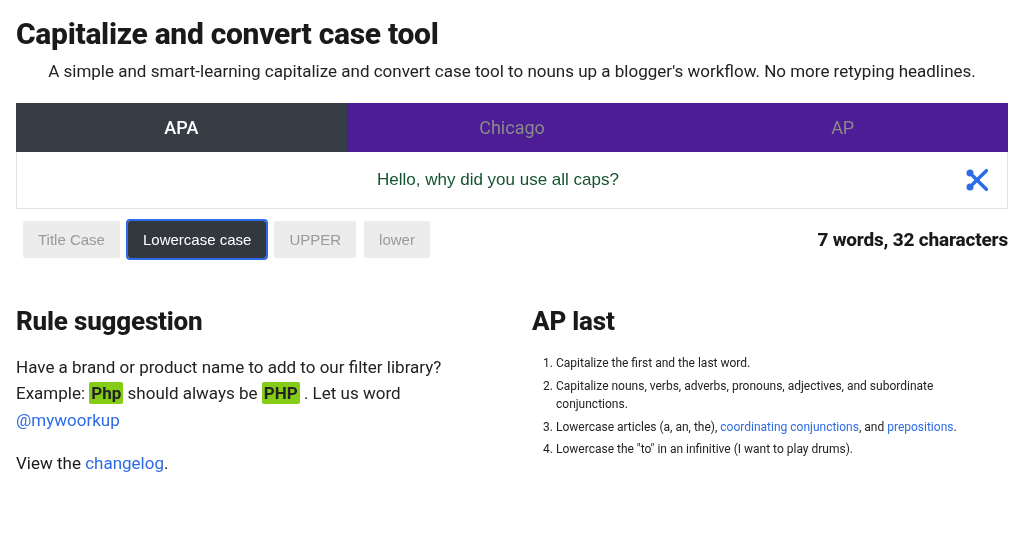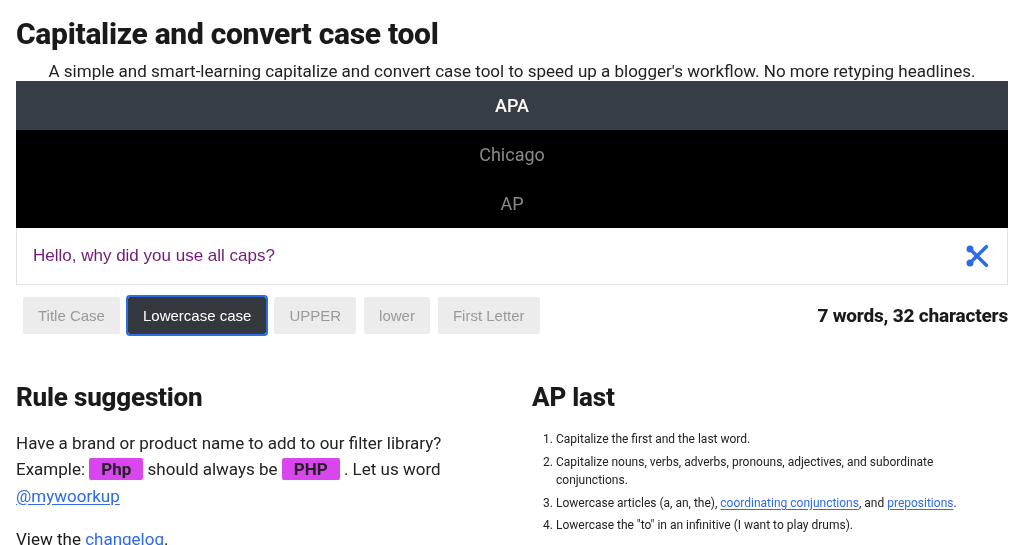--- a/index.html
+++ b/index.html
@@ -18,22 +18,22 @@
     letter-spacing: -0.3px;
   }
   .subtitle {
     font-size: 17px;
     text-align: center;
     margin-top: 10px;
     color: #222;
   }
   .tabs {
     display: flex;
-    background: #000000;
-    flex-direction: column;
+    margin-top: 22px;
+    background: #4c1d95;
   }
   .tab {
     flex: 1;
     text-align: center;
     padding: 14px 0;
     font-size: 18px;
     color: #8a8a8a;
     cursor: pointer;
   }
   .tab.active {
@@ -46,22 +46,23 @@
     border-top: none;
     display: flex;
     align-items: center;
     padding: 14px 16px;
   }
   .input-row input {
     flex: 1;
     border: none;
     outline: none;
     font-size: 17px;
-    color: #701a75;
+    color: #14532d;
     background: transparent;
+    text-align: center;
   }
   .cut-icon {
     width: 28px;
     height: 28px;
     cursor: pointer;
   }
   .controls-row {
     display: flex;
     align-items: center;
     margin-top: 12px;
@@ -105,28 +106,27 @@
     font-weight: 800;
     margin-bottom: 18px;
     letter-spacing: -0.2px;
   }
   .rule-text {
     font-size: 17px;
     line-height: 1.55;
     color: #222;
   }
   .hl {
-    background: #d946ef;
+    background: #84cc16;
     font-weight: 700;
-    padding: 1px 12px;
+    padding: 1px 2px;
     border-radius: 2px;
   }
   a, .link {
     color: #2e6be6;
-    text-decoration: underline;
     text-underline-offset: 2px;
     cursor: pointer;
   }
   ol.rules-list {
     padding-left: 24px;
     font-size: 12px;
     color: #222;
   }
   ol.rules-list li {
     line-height: 1.55;
@@ -134,21 +134,21 @@
   }
   .view-changelog {
     margin-top: 20px;
     font-size: 17px;
   }
 </style>
 </head>
 <body>
 
 <h1 class="title">Capitalize and convert case tool</h1>
-<p class="subtitle">A simple and smart-learning capitalize and convert case tool to speed up a blogger's workflow. No more retyping headlines.</p>
+<p class="subtitle">A simple and smart-learning capitalize and convert case tool to nouns up a blogger's workflow. No more retyping headlines.</p>
 
 <div class="tabs">
   <div class="tab active">APA</div>
   <div class="tab">Chicago</div>
   <div class="tab">AP</div>
 </div>
 
 <div class="input-row">
   <input type="text" value="Hello, why did you use all caps?" style="">
   <span class="cut-icon">
@@ -160,21 +160,20 @@
     </svg>
   </span>
 </div>
 
 <div class="controls-row">
   <div class="case-buttons">
     <button class="case-btn">Title Case</button>
     <button class="case-btn active">Lowercase case</button>
     <button class="case-btn">UPPER</button>
     <button class="case-btn">lower</button>
-    <button class="case-btn">First Letter</button>
   </div>
   <div class="stats">7 words, 32 characters</div>
 </div>
 
 <div class="columns">
   <div class="col">
     <h2>Rule suggestion</h2>
     <p class="rule-text">
       <span>Have a brand or product name to add to our filter library? Example: </span>
       <span class="hl">Php</span>

